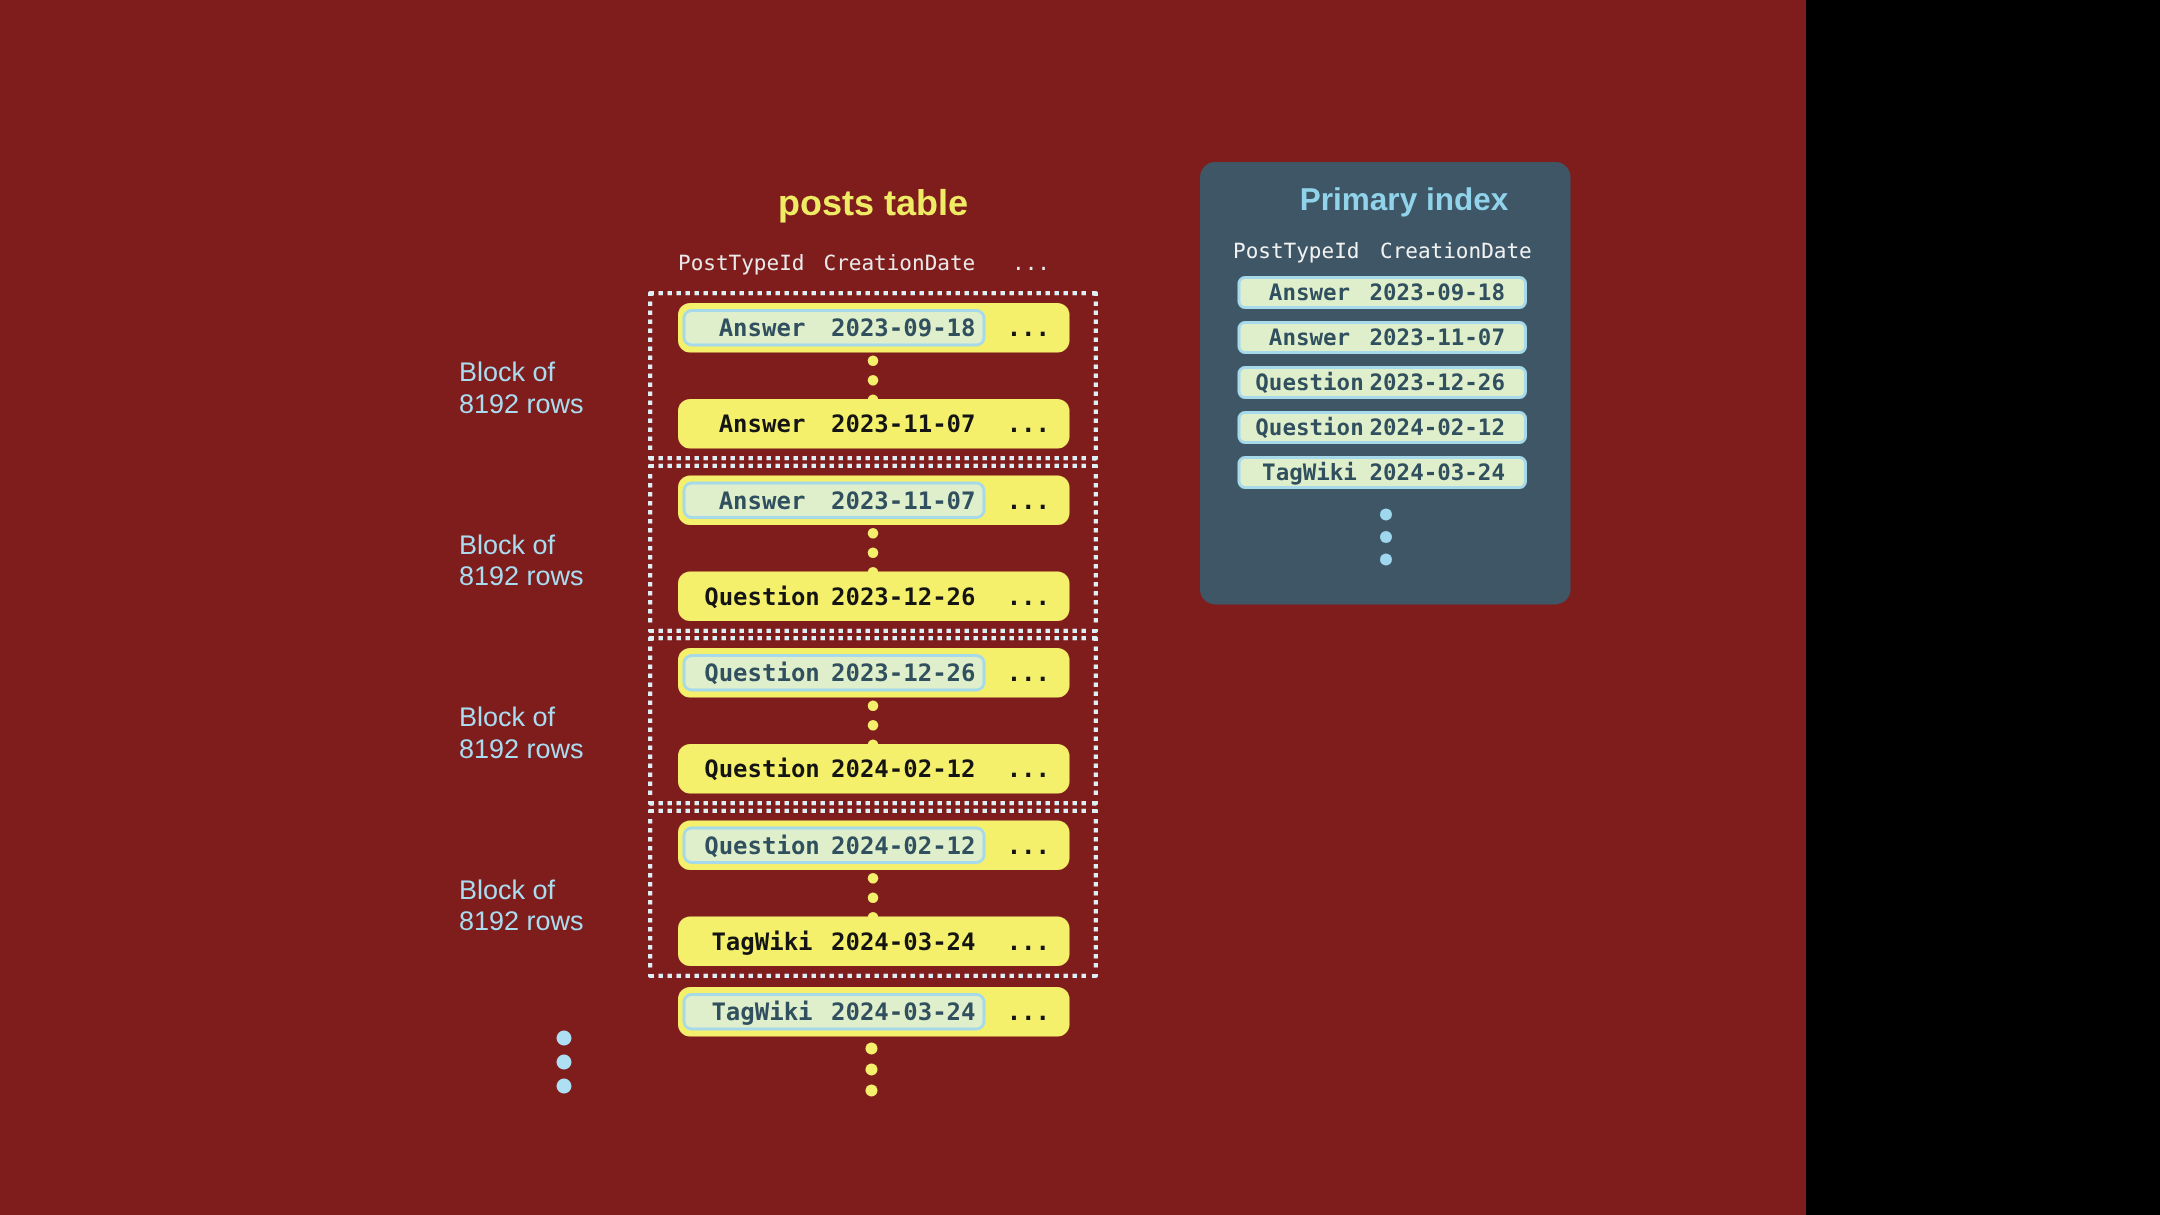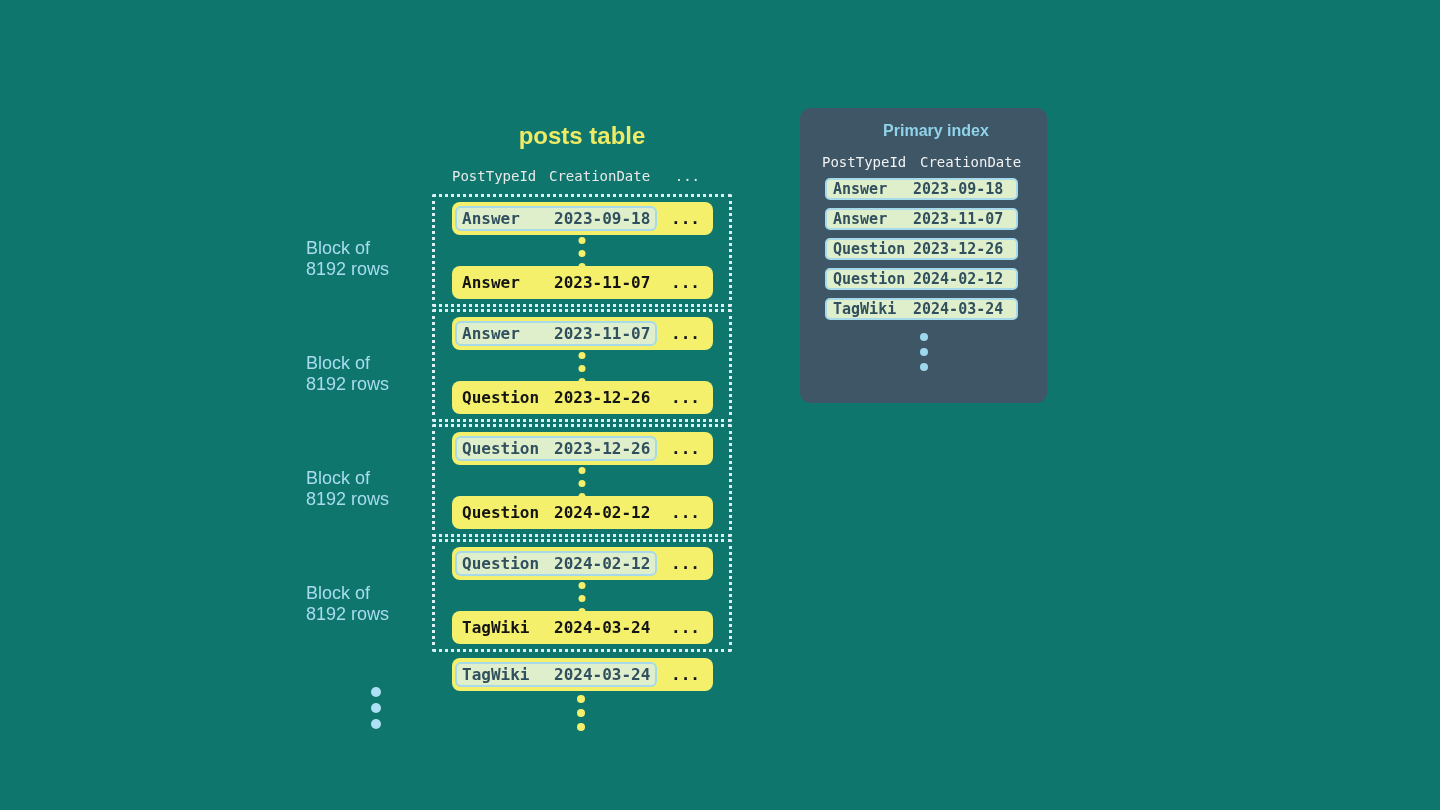--- a/index.html
+++ b/index.html
@@ -1,18 +1,18 @@
 <!DOCTYPE html>
 <html><head>
 <meta charset="utf-8">
 <style>
   html,body { margin:0; padding:0; background:#000; }
   .stage {
-    position:relative; width:1440px; height:810px;
-    background:#0f766e; overflow:hidden;
+    position:relative; width:1204px; height:810px;
+    background:#7f1d1d; overflow:hidden;
     font-family:"DejaVu Sans Mono", monospace;
     text-decoration:underline;
   }
 
   
   .posts-title {
     position:absolute; left:432px; top:122px; width:300px;
     text-align:center; font-family:"Liberation Sans", sans-serif;
     font-size:24px; font-weight:700; color:#EFEB65;
   }
@@ -39,21 +39,21 @@
   }
   .block .trow { position:absolute; left:17px; }
   .trow.first { top:5px; }
   .trow.last  { bottom:5px; }
 
   .pair {
     display:flex; align-items:center;
     padding:1px 5px; border:2px solid transparent; border-radius:6px;
   }
   .pair.hl { background:#DFEECB; border-color:#A6D9E9; color:#31505F; }
-  .ptype { width:92px; white-space:pre; }
+  .ptype { width:92px; white-space:pre;text-align:center; }
   .ellip { margin-left:auto; padding-right:13px; }
 
   .vdots { display:flex; flex-direction:column; align-items:center; gap:6px; }
   .vdots .dot { width:7px; height:7px; border-radius:50%; background:#F4F06C; }
   .block .vdots { position:absolute; left:50%; transform:translateX(-50%); top:40px; }
 
   .block-label {
     position:absolute; left:306px; width:140px; text-align:left;
     font-family:"Liberation Sans", sans-serif; font-size:18px;
     line-height:21px; color:#A9DCEF;
@@ -68,21 +68,21 @@
   .bdots-left .dot { width:10px; height:10px; background:#ADE0F2; }
 
   
   .pindex {
     position:absolute; left:800px; top:108px; width:247px; height:295px;
     background:#3E5665; border-radius:10px; box-sizing:border-box;
   }
   .pindex-title {
     margin:14px 0 0 0; text-align:center;
     font-family:"Liberation Sans", sans-serif;
-    font-size:16px; font-weight:700; color:#90D3EA;padding-left:25px;
+    font-size:21px; font-weight:700; color:#90D3EA;padding-left:25px;
   }
   .pindex-header {
     margin:14px 0 0 22px; display:flex;
     font-size:14px; color:#F2F2F2;
   }
   .pindex-header .phcol1 { width:98px; }
   .pill {
     margin:8px 0 0 25px; width:193px; height:22px; box-sizing:border-box;
     background:#DFEECB; border:2px solid #A6D9E9; border-radius:5px;
     display:flex; align-items:center; padding:0 6px;

